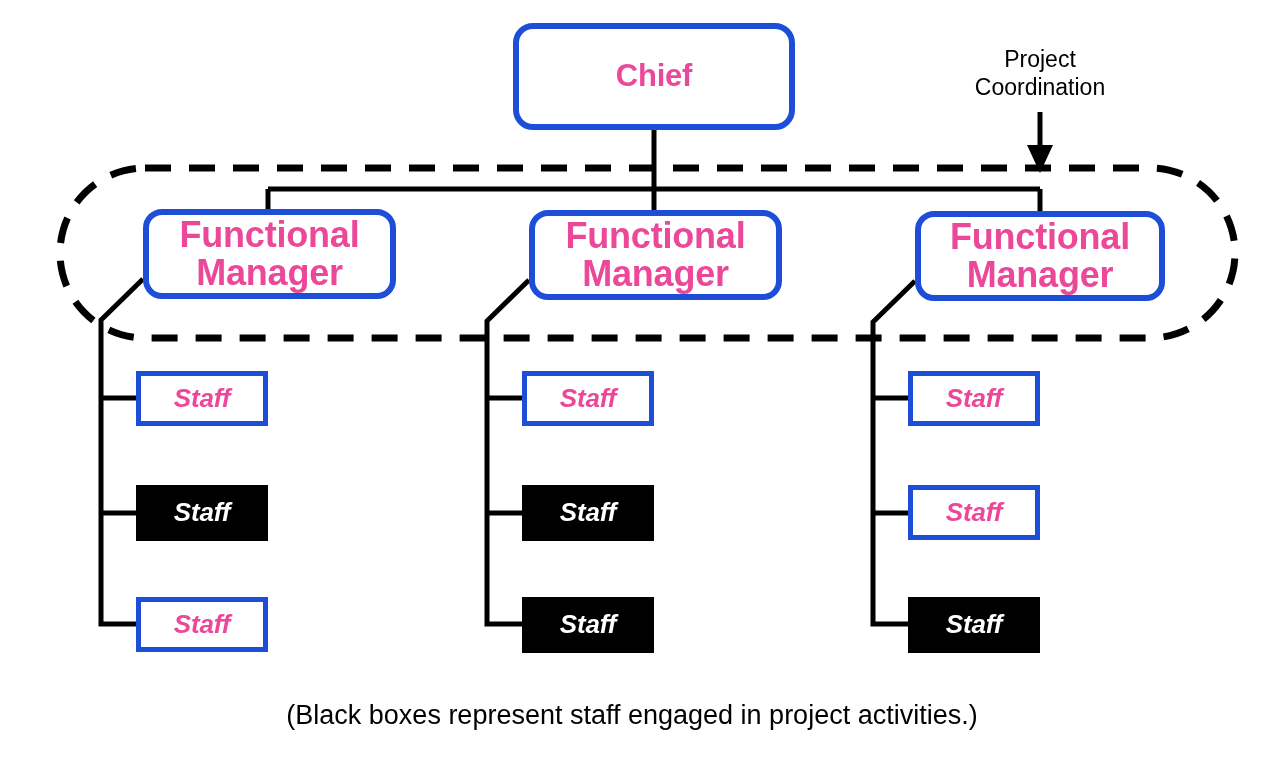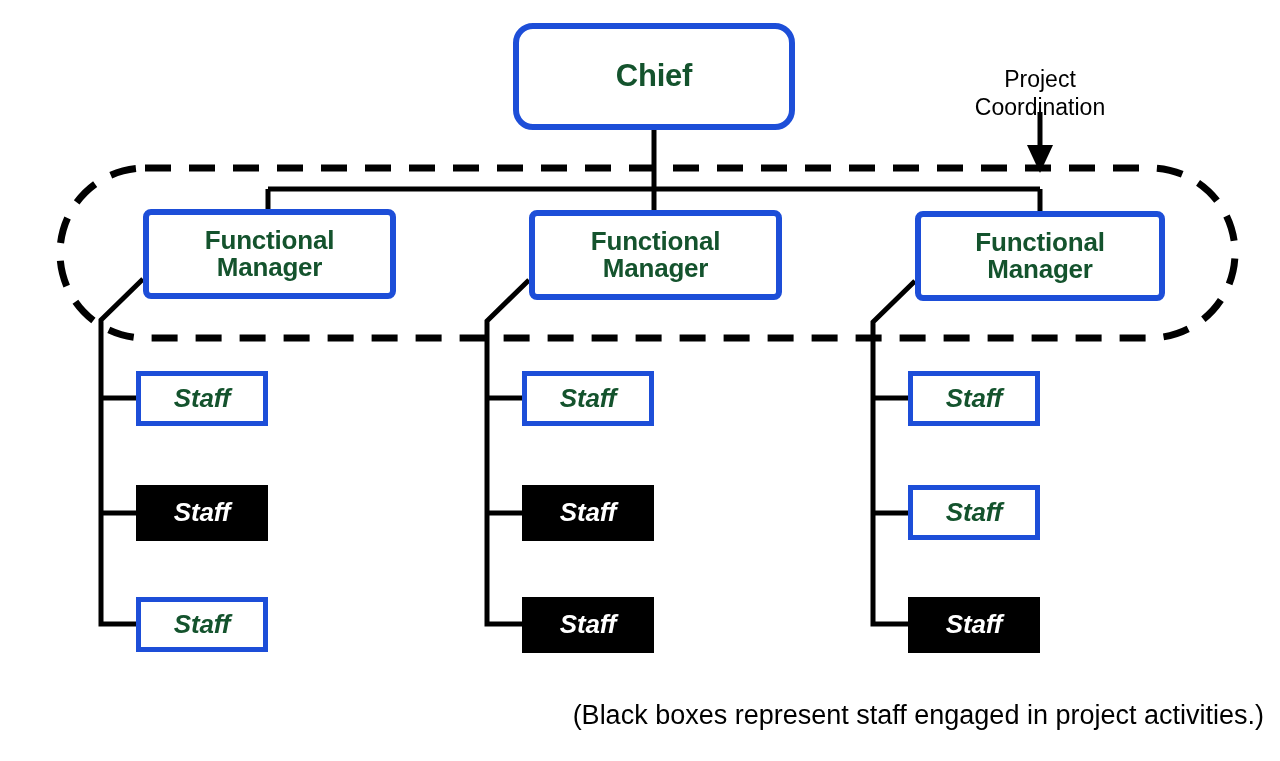--- a/index.html
+++ b/index.html
@@ -25,36 +25,36 @@
     height: 761px;
   }
   .node {
     position: absolute;
     box-sizing: border-box;
     display: flex;
     align-items: center;
     justify-content: center;
     text-align: center;
     background: #ffffff;
-    color: #14532d;
+    color: #ec4899;
     border: 5px solid #1d4ed8;
     font-weight: bold;
     line-height: 1.05;
     z-index: 3;
   }
   .node.exec {
     border-width: 6px;
     border-radius: 20px;
     font-size: 31px;
     letter-spacing: -0.2px;
   }
   .node.manager {
     border-width: 6px;
-    border-radius: 8px;
-    font-size: 26px;
+    border-radius: 19px;
+    font-size: 36px;
     letter-spacing: -0.2px;
   }
   .node.staff {
     border-width: 5px;
     font-size: 26px;
     letter-spacing: -0.2px;
     font-style: italic;
   }
   .node.staff.filled {
     background: #000000;
@@ -67,21 +67,21 @@
     font-size: 23px;
     font-weight: normal;
     color: #000000;
     line-height: 1.22;
     z-index: 3;
   }
   .caption {
     position: absolute;
     left: 0;
     width: 1264px;
-    text-align: right;
+    text-align: center;
     font-size: 27px;
     font-weight: normal;
     color: #000000;
     z-index: 3;
   }
 </style>
 </head>
 <body>
 
 <div id="chart-root">
@@ -162,20 +162,20 @@
   <div class="node staff" style="left:908px; top:371px; width:132px; height:55px;">
     <span>Staff</span>
   </div>
   <div class="node staff" style="left:908px; top:485px; width:132px; height:55px;">
     <span>Staff</span>
   </div>
   <div class="node staff filled" style="left:908px; top:597px; width:132px; height:56px;">
     <span>Staff</span>
   </div>
 
-  <div class="annot-label" style="left:930px; top:45px; width:220px;margin-top:20px;">
+  <div class="annot-label" style="left:930px; top:45px; width:220px;">
     <span>Project</span><br>
     <span>Coordination</span>
   </div>
 
   <div class="caption" style="top:700px;">(Black boxes represent staff engaged in project activities.)</div>
 
 </div>
 
 </body></html>

